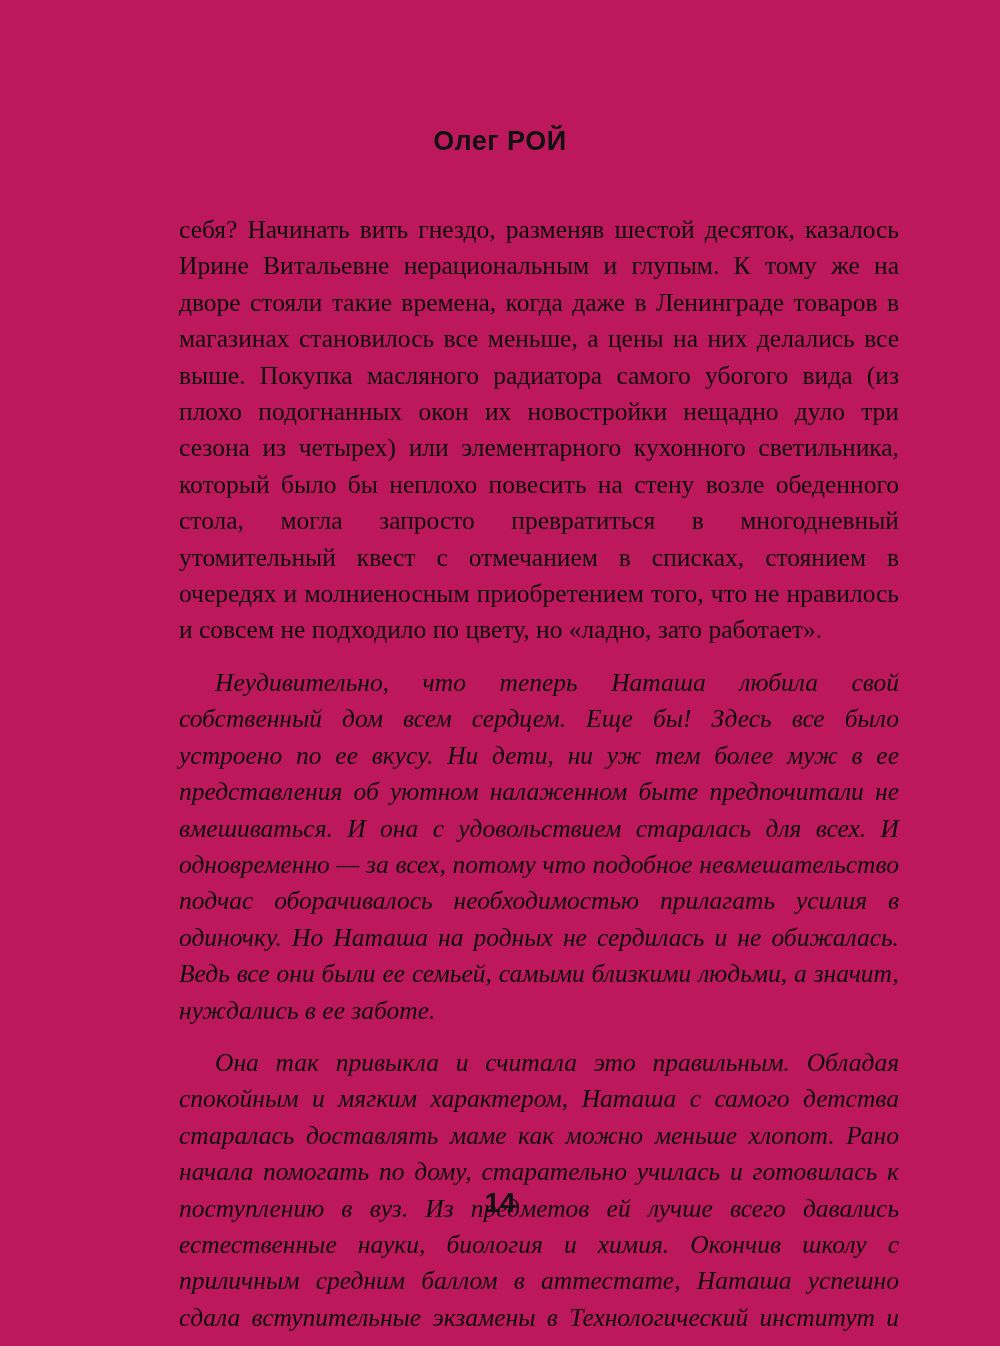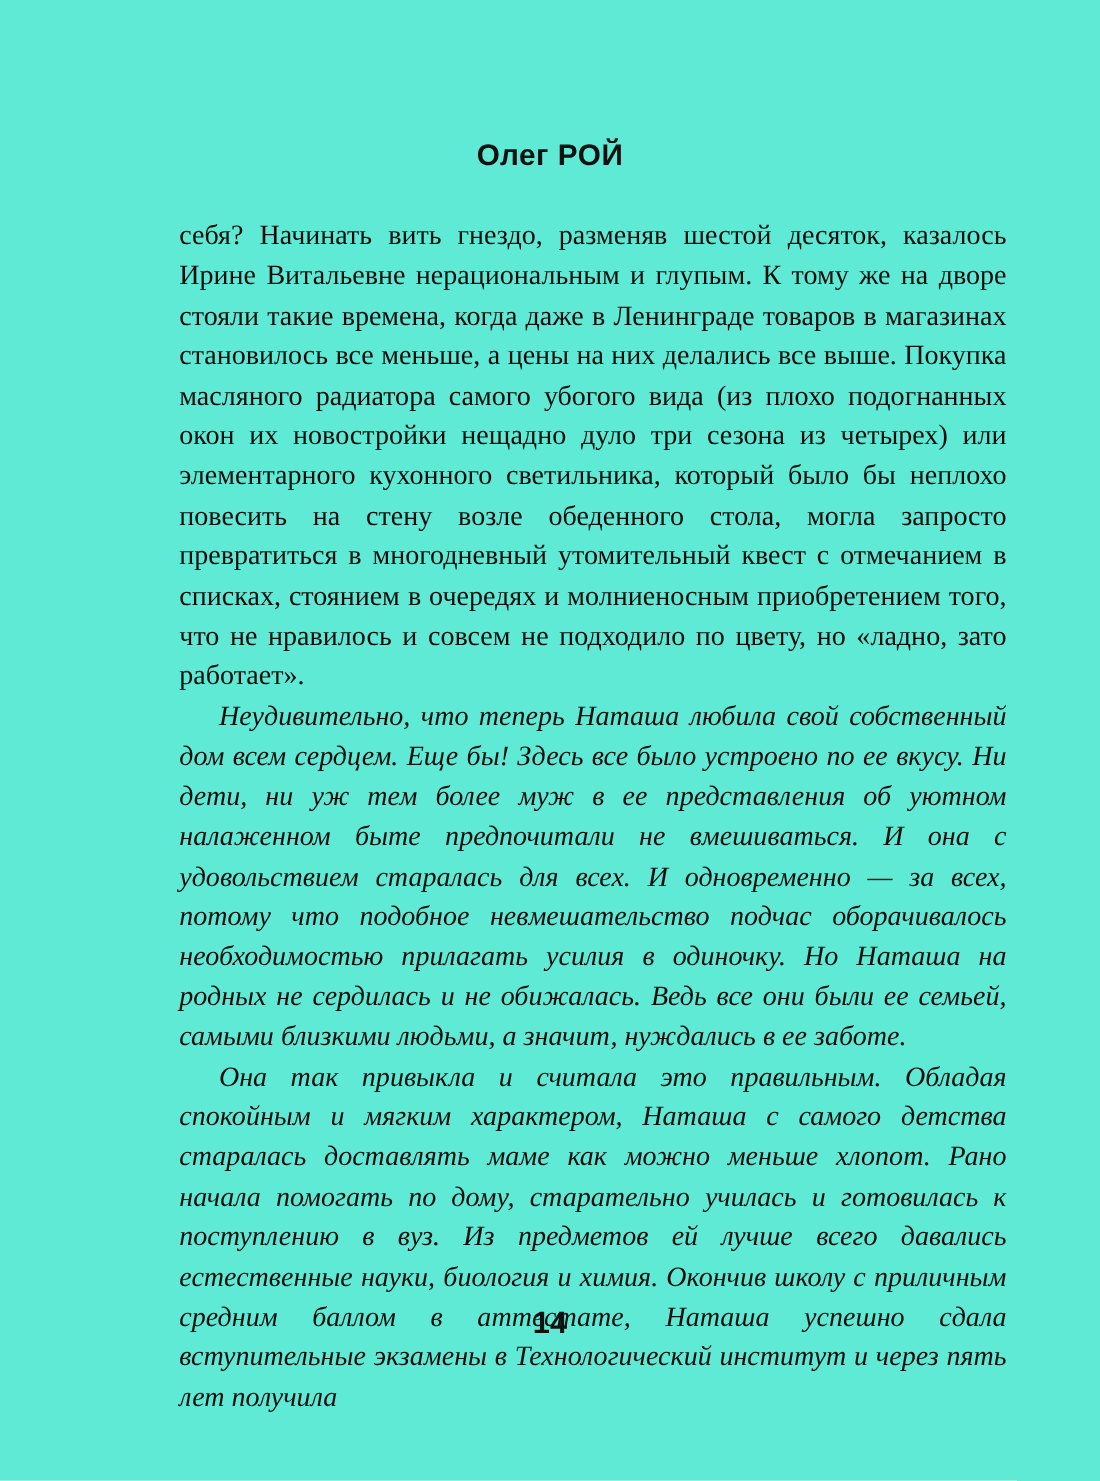--- a/index.html
+++ b/index.html
@@ -14,21 +14,21 @@
     color: #000000;
     position: relative;
     overflow: hidden;
   }
   .page {
     width: 1000px;
     height: 1346px;
     box-sizing: border-box;
     padding: 8px;
     position: relative;
-    background: #5eead4;
+    background: #be185d;
   }
   .running-head {
     position: absolute;
     top: 126px;
     left: 0;
     width: 1000px;
     text-align: center;
     font-family: "Liberation Sans", sans-serif;
     font-weight: bold;
     font-size: 27px;
@@ -41,21 +41,21 @@
     left: 163px;
     width: 752px;
     font-size: 25.5px;
     line-height: 36.4px;
     text-align: justify;
     text-justify: inter-word;
     color: #0d0d0d;
     hyphens: manual;
   }
   .body-text p {
-    margin: 0;
+    margin: 16px;
   }
   .body-text p.indent {
     text-indent: 36px;
     font-style: italic;
   }
   .folio {
     position: absolute;
     top: 1163px;
     left: 0;
     width: 1000px;

